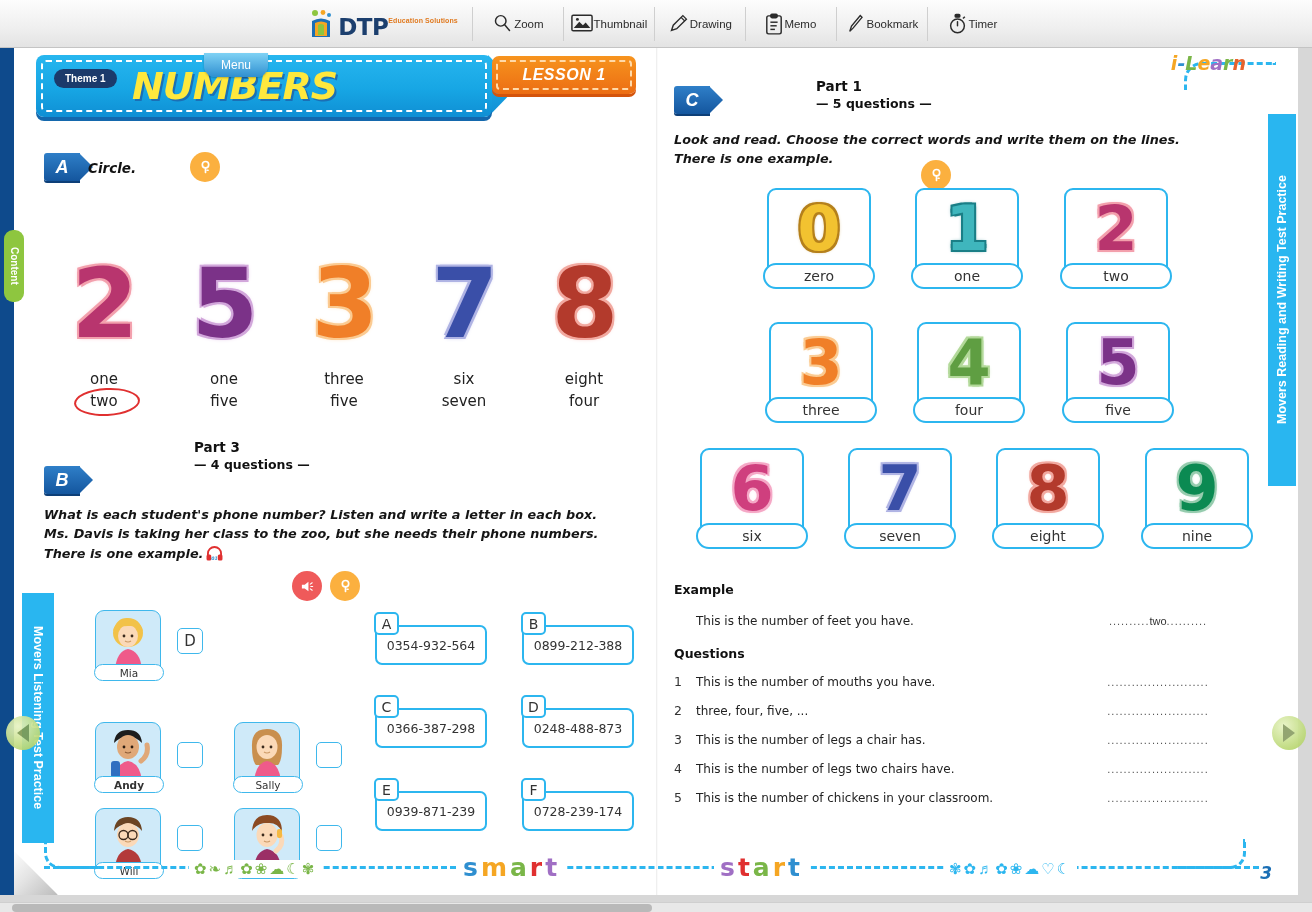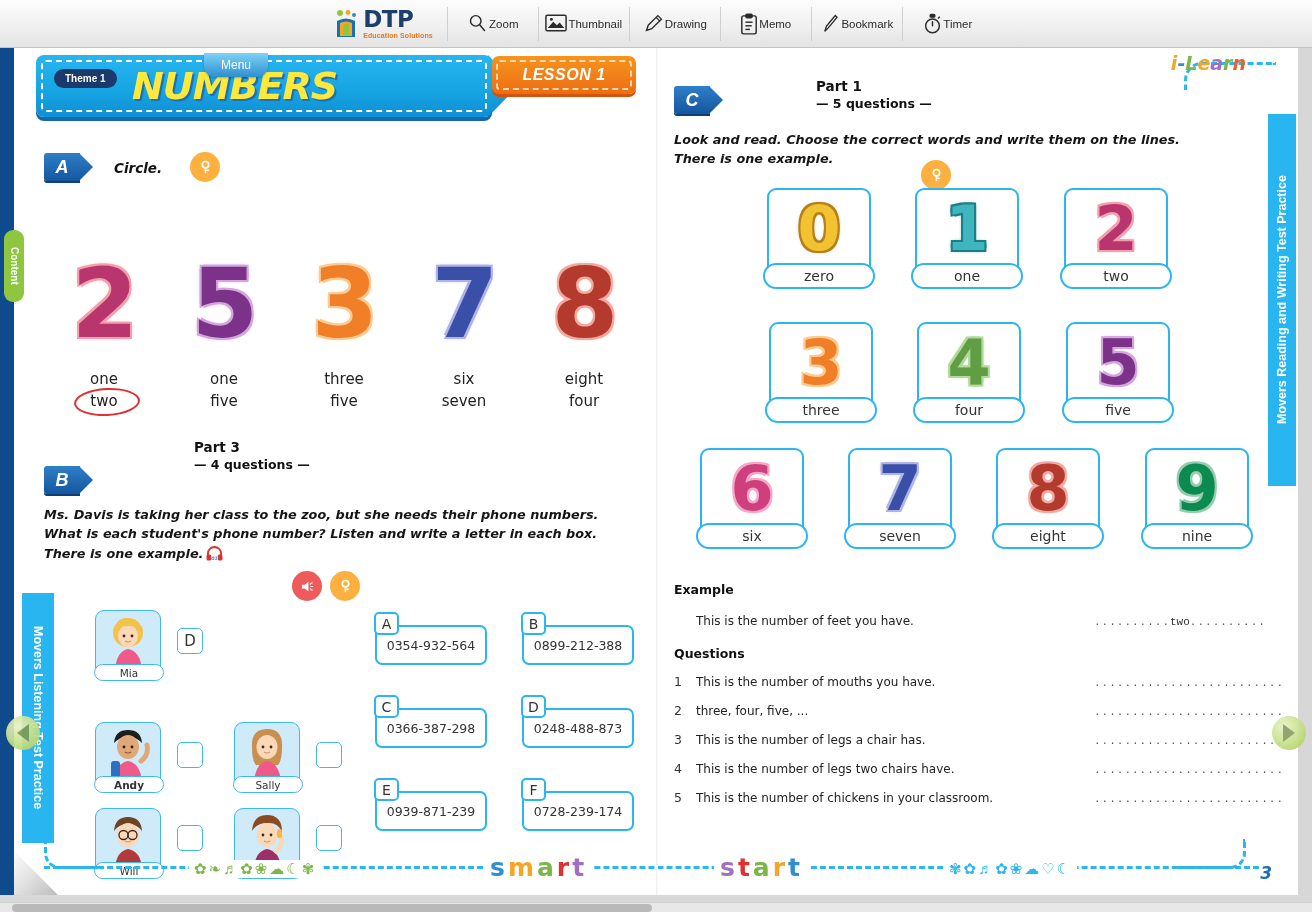--- a/index.html
+++ b/index.html
@@ -16,21 +16,21 @@
     position: absolute; top: 0; left: 0;
     width: 1312px; height: 48px;
     background: linear-gradient(#fdfdfd, #efefef 60%, #e3e3e3);
     border-bottom: 1px solid #c4c4c4;
     display: flex; align-items: center; justify-content: center;
     z-index: 60;
   }
   .tb-inner { display: flex; align-items: center; height: 48px; }
   .logo-wrap { display: flex; align-items: flex-end; gap: 4px; padding: 0 14px; }
   .logo-mark { width: 26px; height: 30px; position: relative; }
-  .logo-txt { display: flex; flex-direction: column; line-height: 1; }
+  .logo-txt { display: flex; line-height: 1; }
   .logo-dtp { font-size: 23px; font-weight: bold; color: #1c3f6e; letter-spacing: -.5px; font-family: "DejaVu Sans", sans-serif; }
   .logo-sub { font-size: 7px; color: #e07a20; font-weight: bold; letter-spacing: .1px; margin-top: 1px; }
   .tb-sep { width: 1px; height: 34px; background: #cfcfcf; }
   .tb-item {
     width: 90px; height: 48px;
     display: flex; flex-direction: row; align-items: center; justify-content: center;
     gap: 1px; cursor: pointer;
   }
   .tb-label { font-size: 11.5px; color: #2b2b2b; }
   .tb-ico { height: 22px; display: flex; align-items: center; justify-content: center; }
@@ -228,21 +228,21 @@
     display:flex; align-items:center; justify-content:center;
     font-family:"DejaVu Sans",sans-serif; font-size:14px; color:#333;
     position:relative; z-index:2;
   }
 
   
   .qhead { position:absolute; font-family:"DejaVu Sans",sans-serif; font-weight:bold; font-size:12.5px; color:#111; }
   .qrow { position:absolute; display:flex; align-items:baseline; width:548px; }
   .qnum { width:22px; font-family:"DejaVu Sans",sans-serif; font-size:12.5px; color:#333; }
   .qtxt { flex:1; font-family:"DejaVu Sans",sans-serif; font-size:12px; color:#222; }
-  .qline { width:128px; text-align:center; font-family:Liberation Mono, monospace; font-size:11px; color:#555; letter-spacing:1px; white-space:nowrap; }
+  .qline { width:128px; text-align:center; font-family:Liberation Sans, sans-serif; font-size:11px; color:#555; letter-spacing:1px; white-space:nowrap; }
   .qline .ans { color:#333; letter-spacing:0; }
 
   
   .tab-content {
     position:absolute; left:4px; top:182px;
     width:20px; height:72px;
     background:#8ec63f; border-radius:9px;
     color:#fff; font-size:10px; font-weight:bold;
     display:flex; align-items:center; justify-content:center;
     writing-mode: vertical-rl; text-orientation: mixed;
@@ -434,21 +434,21 @@
       <div class="banner">
         <div class="banner-arrow"></div>
         <div class="banner-body"></div>
         <div class="theme-badge">Theme 1</div>
         <div class="banner-title">NUMBERS</div>
         <div class="menu-tab">Menu</div>
       </div>
       <div class="lesson-badge">LESSON 1</div>
 
       <div class="sec" style="left:30px; top:105px;">A</div>
-      <div class="sec-title" style="left:100px; top:112px;">Circle.</div>
+      <div class="sec-title" style="left:74px; top:112px;">Circle.</div>
       <div class="circ-btn key-btn" style="left:176px; top:104px;">
         <svg width="15" height="15" viewBox="0 0 16 16" fill="#fff">
           <circle cx="8" cy="5" r="3.4" fill="none" stroke="#fff" stroke-width="1.8"></circle>
           <rect x="7.1" y="8" width="1.8" height="6" rx=".6"></rect>
           <rect x="8.9" y="10.2" width="2.6" height="1.6" rx=".6"></rect>
         </svg>
       </div>
 
       <div class="digits-row">
         <div class="digit-col">
@@ -478,22 +478,22 @@
         </div>
       </div>
 
       <div class="sec" style="left:30px; top:418px;">B</div>
       <div class="part-head" style="left:180px; top:391px; width:300px;">
         <div class="part-title">Part 3</div>
         <div class="part-sub">— 4 questions —</div>
       </div>
 
       <div class="prompt" style="left:30px; top:457px; width:600px;">
+        <div>What is each student's phone number? Listen and write a letter in each box.</div>
         <div>Ms. Davis is taking her class to the zoo, but she needs their phone numbers.</div>
-        <div>What is each student's phone number? Listen and write a letter in each box.</div>
         <div>
           <span>There is one example.</span><span class="hp">
             <svg width="17" height="15" viewBox="0 0 18 16">
               <path d="M2 10 V8 A7 7 0 0 1 16 8 V10" fill="none" stroke="#e03030" stroke-width="2"></path>
               <rect x="0.5" y="9" width="5" height="6.5" rx="1.6" fill="#e03030"></rect>
               <rect x="12.5" y="9" width="5" height="6.5" rx="1.6" fill="#e03030"></rect>
               <text x="9" y="15" font-size="5" fill="#2f8fd0" text-anchor="middle" font-family="DejaVu Sans">01</text>
             </svg>
           </span>
         </div>
@@ -742,21 +742,21 @@
 
     <div class="gutter"></div>
 
     <div class="footer">
       <div class="foot-dash"></div>
       <div class="foot-corner-dash"></div>
       <div class="foot-corner-dash-r"></div>
 
       <div class="foot-icons" style="left:175px; color:#7ab648;">✿❧♬✿❀☁☾✾</div>
 
-      <div class="foot-word" style="left:470px;">
+      <div class="foot-word" style="left:443px;">
         <span style="color:#2f8fd0">s</span><span style="color:#f5a623">m</span><span style="color:#7ab648">a</span><span style="color:#e03030">r</span><span style="color:#a06fc4">t</span>
       </div>
       <div class="foot-word" style="left:700px;">
         <span style="color:#a06fc4">s</span><span style="color:#e03030">t</span><span style="color:#7ab648">a</span><span style="color:#f5a623">r</span><span style="color:#2f8fd0">t</span>
       </div>
 
       <div class="foot-icons" style="left:930px; color:#2cb6ef;">✾✿♬✿❀☁♡☾</div>
 
       <div class="pagenum">3</div>
       <div class="corner-fold"></div>

